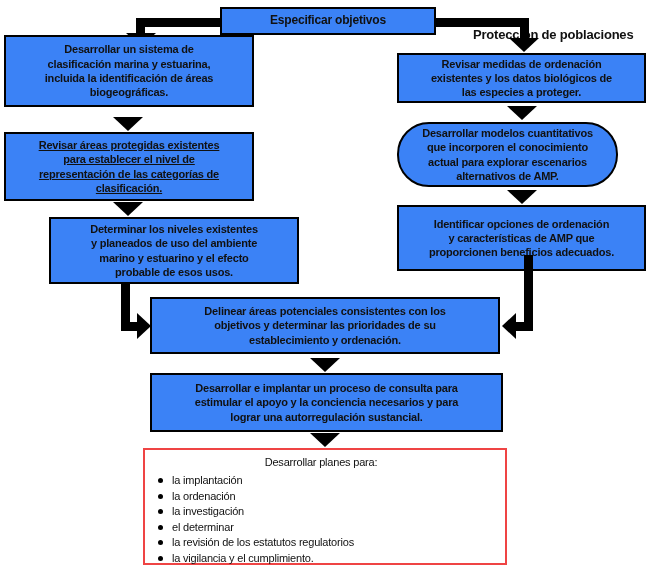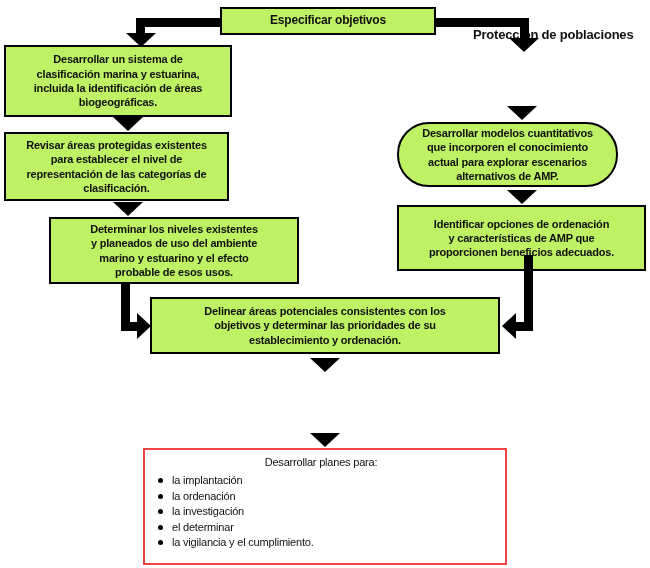--- a/index.html
+++ b/index.html
@@ -15,21 +15,21 @@
   .hdr {
     position: absolute;
     font-size: 13px;
     font-weight: bold;
     white-space: nowrap;
     letter-spacing: -0.2px;
   }
   .box {
     position: absolute;
     box-sizing: border-box;
-    background: #bef264;
+    background: #3b82f6;
     border: 2px solid #000000;
     display: flex;
     align-items: center;
     justify-content: center;
     text-align: center;
     font-size: 11px;
     font-weight: bold;
     line-height: 1.3;
     padding: 2px 5px;
     white-space: pre-line;
@@ -94,35 +94,38 @@
     <div class="bar" style="left:136px; top:18px; width:9px; height:17px;"></div>
     <div class="tri tri-down" style="left:126px; top:33px;"></div>
   </div>
 
   <div>
     <div class="bar" style="left:434px; top:18px; width:95px; height:9px;"></div>
     <div class="bar" style="left:520px; top:18px; width:9px; height:20px;"></div>
     <div class="tri tri-down" style="left:509px; top:38px;"></div>
   </div>
 
-  <div class="box" style="left:4px; top:45px; width:228px; height:72px;">Desarrollar un sistema de
+  <div class="box" style="left:4px; top:35px; width:250px; height:72px;">Desarrollar un sistema de
 clasificación marina y estuarina,
 incluida la identificación de áreas
 biogeográficas.</div>
   <div class="tri tri-down" style="left:113px; top:117px;"></div>
-  <div class="box" style="left:4px; top:132px; width:225px; height:69px;">Revisar áreas protegidas existentes
+  <div class="box" style="left:4px; top:132px; width:250px; height:69px;text-decoration:underline;">Revisar áreas protegidas existentes
 para establecer el nivel de
 representación de las categorías de
 clasificación.</div>
   <div class="tri tri-down" style="left:113px; top:202px;"></div>
   <div class="box" style="left:4px; top:217px; width:250px; height:67px;margin-left:45px;">Determinar los niveles existentes
 y planeados de uso del ambiente
 marino y estuarino y el efecto
 probable de esos usos.</div>
 
+  <div class="box" style="left:397px; top:53px; width:249px; height:50px;">Revisar medidas de ordenación
+existentes y los datos biológicos de
+las especies a proteger.</div>
   <div class="tri tri-down" style="left:507px; top:106px;"></div>
   <div class="box" style="left:397px; top:122px; width:221px; height:65px;border-radius:32px;">Desarrollar modelos cuantitativos
 que incorporen el conocimiento
 actual para explorar escenarios
 alternativos de AMP.</div>
   <div class="tri tri-down" style="left:507px; top:190px;"></div>
   <div class="box" style="left:397px; top:205px; width:249px; height:66px;">Identificar opciones de ordenación
 y características de AMP que
 proporcionen beneficios adecuados.</div>
 
@@ -135,26 +138,30 @@
   <div>
     <div class="bar" style="left:524px; top:255px; width:9px; height:76px;"></div>
     <div class="bar" style="left:516px; top:322px; width:17px; height:9px;"></div>
     <div class="tri tri-left" style="left:502px; top:313px;"></div>
   </div>
 
   <div class="box" style="left:150px; top:297px; width:350px; height:57px;">Delinear áreas potenciales consistentes con los
 objetivos y determinar las prioridades de su
 establecimiento y ordenación.</div>
   <div class="tri tri-down" style="left:310px; top:358px;"></div>
+  <div class="box" style="left:150px; top:373px; width:353px; height:59px;">Desarrollar e implantar un proceso de consulta para
+estimular el apoyo y la conciencia necesarios y para
+lograr una autorregulación sustancial.</div>
   <div class="tri tri-down" style="left:310px; top:433px;"></div>
 
   <div id="plans-box" style="left:143px; top:448px; width:364px; height:117px;">
     <div id="plans-title">Desarrollar planes para:</div>
     <ul id="plans-list">
       <li><span class="dot"></span><span>la implantación</span></li>
       <li><span class="dot"></span><span>la ordenación</span></li>
       <li><span class="dot"></span><span>la investigación</span></li>
       <li><span class="dot"></span><span>el determinar</span></li>
+      <li><span class="dot"></span><span>la revisión de los estatutos regulatorios</span></li>
       <li><span class="dot"></span><span>la vigilancia y el cumplimiento.</span></li>
     </ul>
   </div>
 
 </div>
 
 </body></html>

